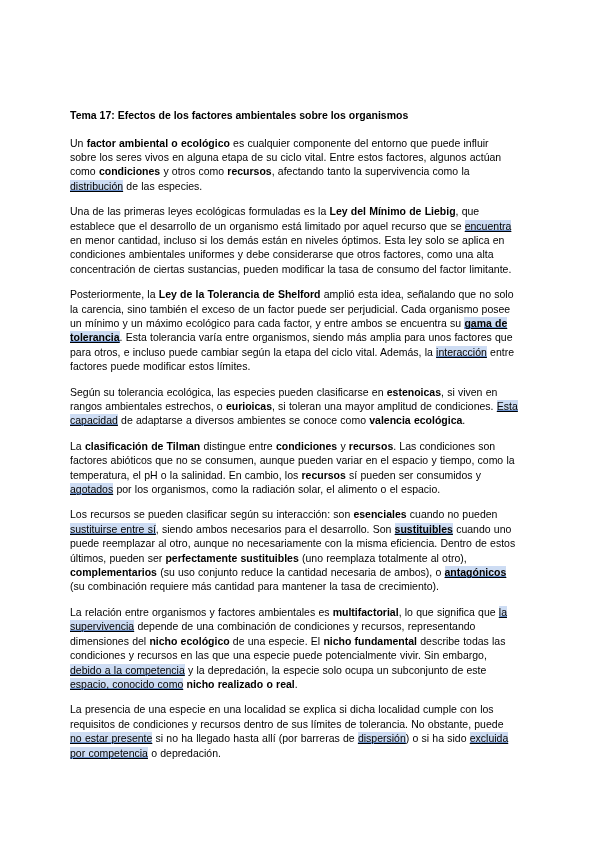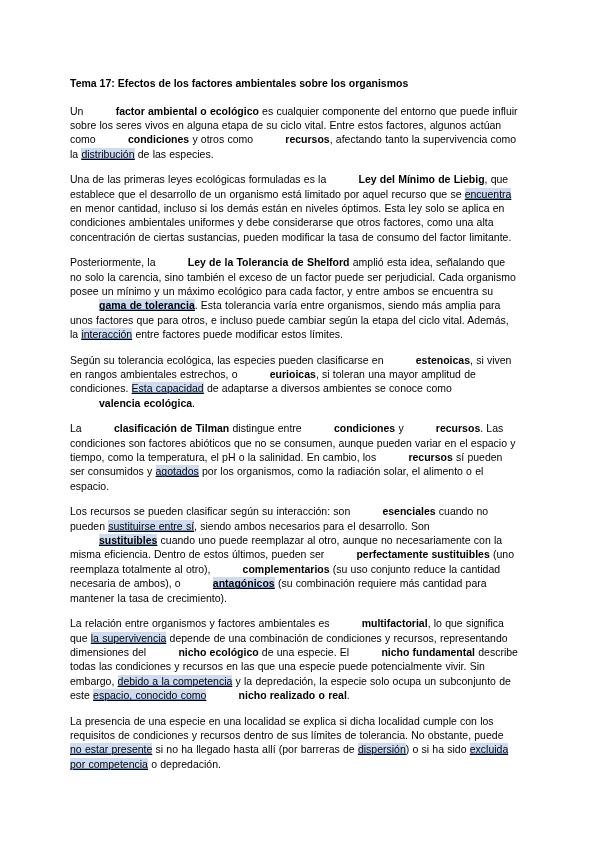--- a/index.html
+++ b/index.html
@@ -8,36 +8,36 @@
     width: 600px;
     height: 848px;
     background: #ffffff;
     font-family: "Liberation Sans", sans-serif;
     color: #000000;
     overflow: hidden;
   }
   .page {
     width: 588px;
     height: 848px;
-    padding: 76px 70px 0 70px;
+    padding: 108px 70px 0 70px;
   }
   .doc-title {
     font-size: 10.5px;
     line-height: 14.5px;
     font-weight: bold;
     margin: 0 0 13px 0;
   }
   .para {
     font-size: 10.5px;
     line-height: 14.4px;
     margin: 0 0 11px 0;
     text-align: left;
     word-spacing: 0.3px;
   }
-  .b { font-weight: bold; margin-left: 29px; }
+  .b { font-weight: bold; }
   .gmark {
     background: rgba(88, 139, 214, 0.30);
     box-shadow: inset 0 -2px 0 rgba(47, 103, 191, 0.60);
     text-decoration: underline;
   }
 </style>
 </head>
 <body>
 
 <div class="page">

